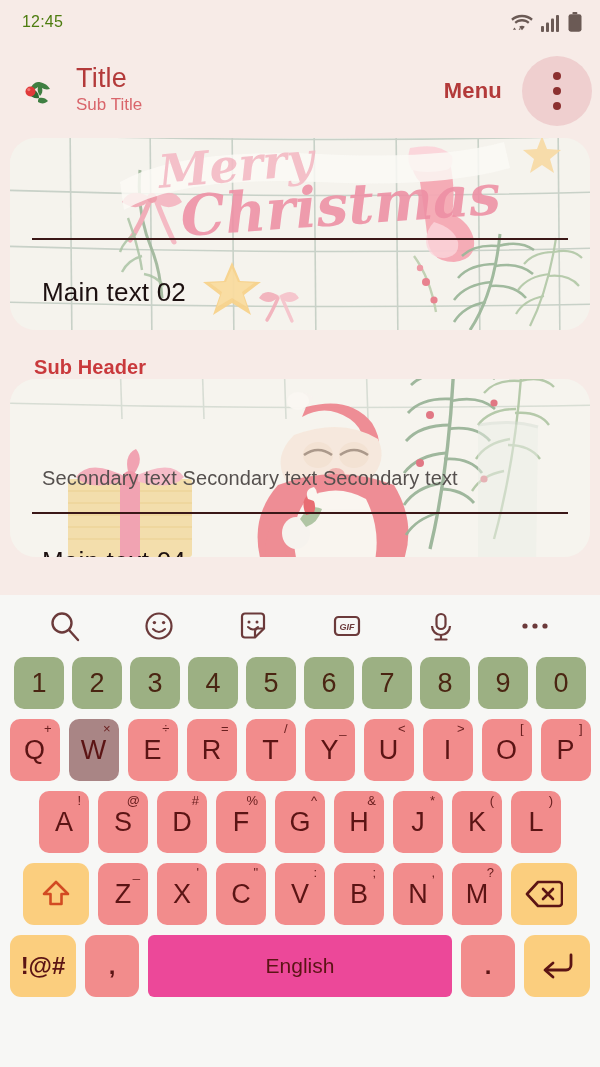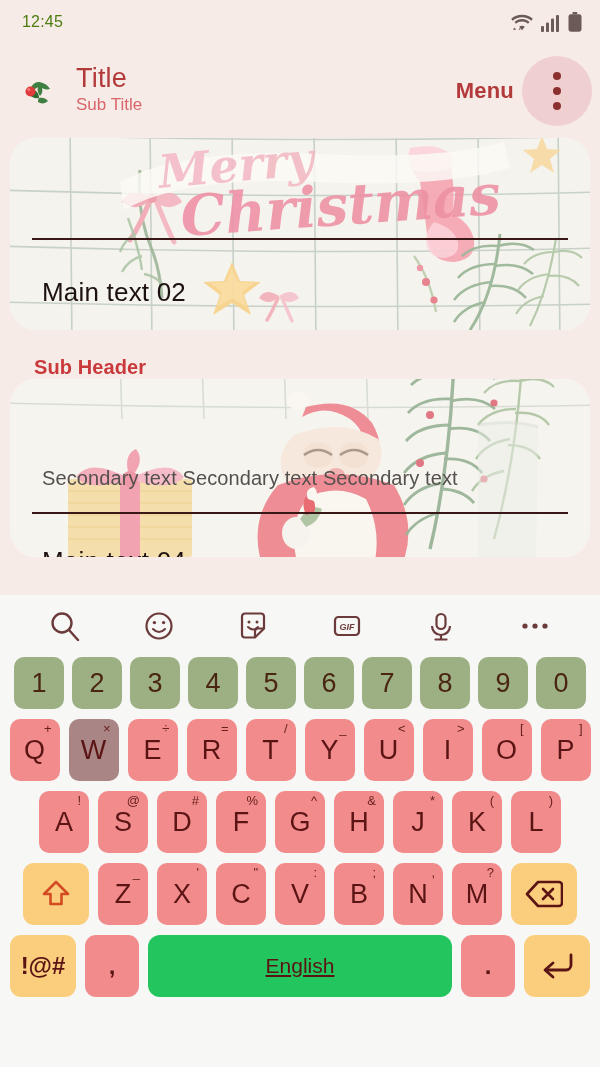--- a/index.html
+++ b/index.html
@@ -22,21 +22,21 @@
 
   
   .header{
     height:94px; display:flex; align-items:center;
     padding:0 8px 0 18px; position:relative;
   }
   .holly{ width:40px; height:40px; flex:0 0 40px; position:relative; top:3px; }
   .titles{ margin-left:18px; display:flex; flex-direction:column; justify-content:center; }
   .title{ font-size:27px; color:#B33A3A; line-height:1.05; letter-spacing:.2px; }
   .subtitle{ font-size:17px; color:#D9656B; line-height:1.45; margin-top:1px; }
-  .header-right{ margin-left:auto; display:flex; align-items:center; gap:0; }
+  .header-right{ margin-left:auto; display:flex; align-items:center; gap:12px; }
   .menu-label{ font-size:22px; font-weight:bold; color:#B33A3A; letter-spacing:.2px; }
   .overflow-btn{
     width:70px; height:70px; border-radius:50%;
     background:#EFCFCF; display:flex; flex-direction:column;
     align-items:center; justify-content:center; gap:7px;
     margin-left:8px;
   }
   .overflow-btn i{ width:8px; height:8px; border-radius:50%; background:#8C2F2F; display:block; }
 
   
@@ -98,21 +98,21 @@
   .key .alt{
     position:absolute; top:3px; right:8px;
     font-size:13px; color:#6B2020; line-height:1;
   }
   .key.num{ width:50px; height:52px; background:#9CB083; font-size:27px; color:#4A2512; border-radius:10px; }
   .key.ltr{ width:50px; height:62px; background:#F28C8C; font-size:27px; border-radius:10px; }
   .key.ltr.pressed{ background:#A98585; }
   .key.fn{ width:66px; height:62px; background:#FBCE7E; border-radius:11px; }
   .key.sym{ width:66px; height:62px; background:#FBCE7E; font-size:24px; font-weight:bold; color:#5B1414; border-radius:11px; }
   .key.punct{ width:54px; height:62px; background:#F28C8C; font-size:24px; font-weight:bold; border-radius:11px; }
-  .key.space{ flex:1; height:62px; background:#22c55e; font-size:21px; border-radius:12px;text-decoration:underline; }
+  .key.space{ flex:1; height:62px; background:#ec4899; font-size:21px; border-radius:6px; }
   .key svg{ display:block; }
 </style>
 </head>
 <body>
 
 <div class="statusbar">
   <div class="clock">12:45</div>
   <div class="status-icons">
     <span>
       <svg width="24" height="21" viewBox="0 0 24 21">

